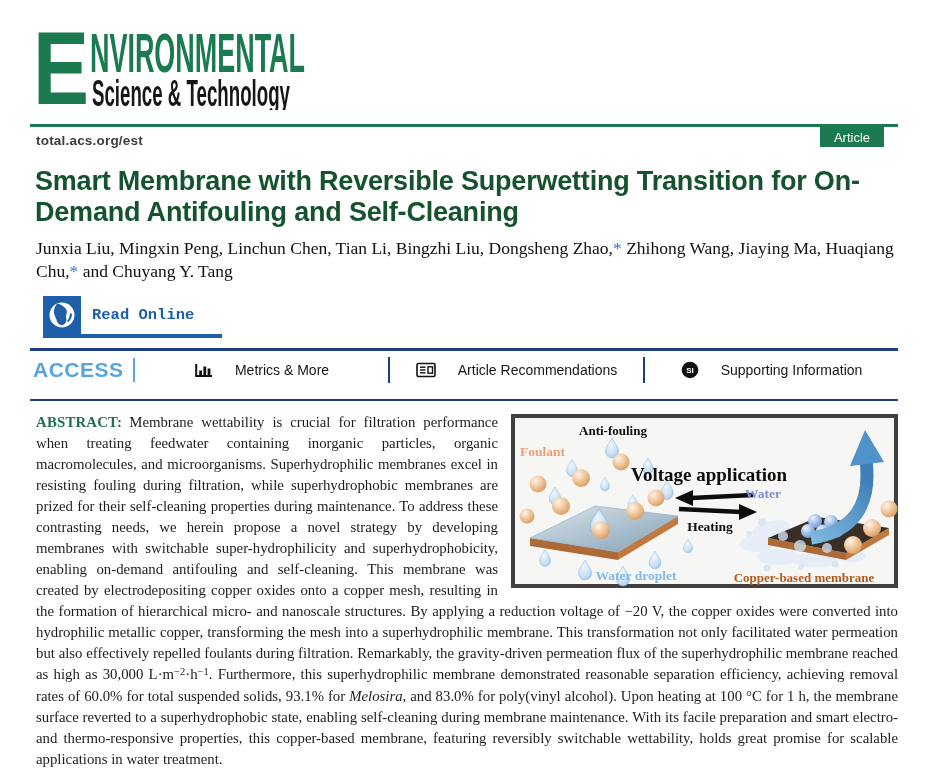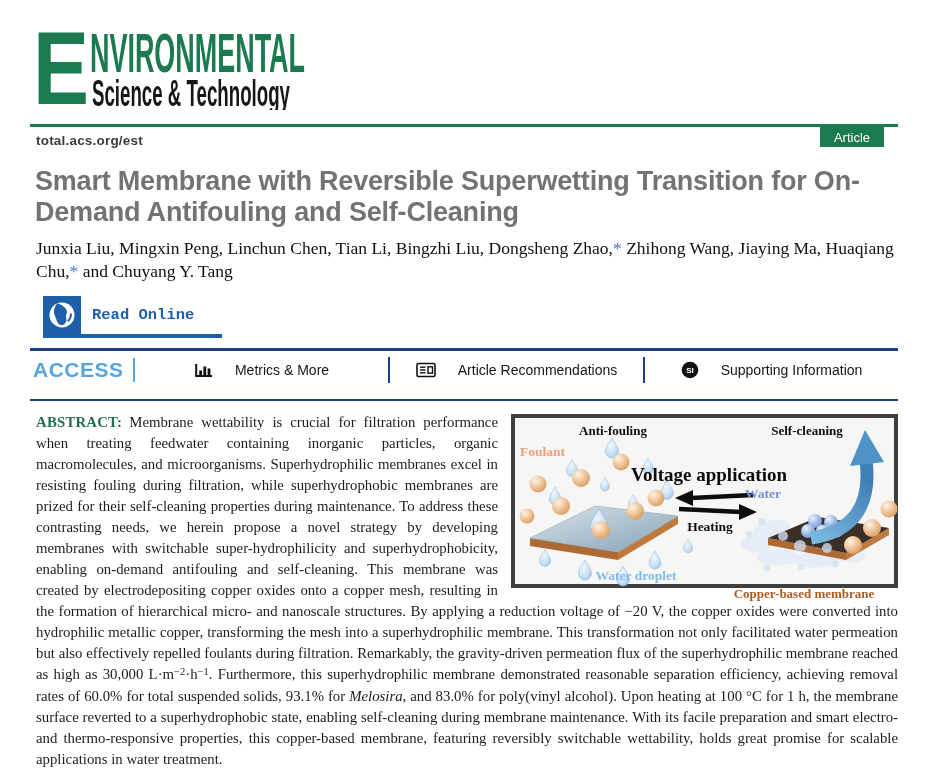--- a/index.html
+++ b/index.html
@@ -9,21 +9,21 @@
   }
   .logo-wrap{margin:16px 0 0 36px;height:94px;}
   .rule-green{position:relative;margin:14px 30px 0 30px;height:3px;background:#1b7a50;}
   .badge{
     position:absolute;right:14px;top:3px;height:20px;background:#1b7a50;color:#fff;
     font-size:13px;display:flex;align-items:center;padding:0 14px;
   }
   .site-url{margin:6px 0 0 36px;font-size:13.5px;font-weight:bold;color:#3d3d3d;letter-spacing:0.2px;}
   .title{
     margin:18px 30px 0 35px;font-size:27px;font-weight:bold;line-height:31px;
-    letter-spacing:-0.2px;color:#737373;
+    letter-spacing:-0.2px;color:#14532d;
   }
   .authors{
     margin:9px 30px 0 36px;font-family:"Liberation Serif",serif;font-size:17.5px;
     line-height:22.5px;color:#101010;
   }
   .author-star{color:#3f74c9;}
   .cite-row{margin:14px 30px 0 36px;display:flex;align-items:flex-start;height:42px;}
   .cite-box{display:flex;align-items:center;border-bottom:4px solid #f09437;width:431px;height:38px;}
   .cite-icon{width:38px;height:38px;background:#f09437;display:flex;align-items:center;justify-content:center;flex:none;}
   .cite-text{margin-left:13px;font-size:14px;color:#111;white-space:nowrap;}
@@ -51,21 +51,21 @@
   }
   .graphic svg.scene{position:absolute;left:0;top:0;}
   .g-label{position:absolute;font-family:"Liberation Serif",serif;font-weight:bold;font-size:13px;white-space:nowrap;}
   .g-anti{left:28px;top:2px;width:140px;text-align:center;color:#0d0d0d;}
   .g-self{left:216px;top:2px;width:152px;text-align:center;color:#0d0d0d;}
   .g-foulant{left:5px;top:23px;color:#eb9f78;font-size:13.5px;}
   .g-voltage{left:106px;top:46px;width:176px;text-align:center;font-size:19px;color:#0d0d0d;}
   .g-heating{left:130px;top:98px;width:130px;text-align:center;font-size:13.5px;color:#0d0d0d;}
   .g-water{left:230px;top:65px;color:#7b8ed6;font-size:13.5px;}
   .g-waterdrop{left:46px;top:147px;width:150px;text-align:center;color:#82bbe8;font-size:13.5px;}
-  .g-membrane{left:196px;top:165px;width:186px;text-align:center;color:#b05a1e;}
+  .g-membrane{left:196px;top:149px;width:186px;text-align:center;color:#b05a1e;}
 </style>
 </head>
 <body>
 
 <div class="logo-wrap">
   <svg width="272" height="94" viewBox="0 0 272 94">
     <text x="-3" y="88" font-family="Liberation Sans, sans-serif" font-weight="bold" font-size="104" fill="#1b7a50" textLength="56" lengthAdjust="spacingAndGlyphs">E</text>
     <text x="54" y="56" font-family="Liberation Sans, sans-serif" font-weight="bold" font-size="56" fill="#1b7a50" textLength="215" lengthAdjust="spacingAndGlyphs">NVIRONMENTAL</text>
     <text x="56" y="90" font-family="Liberation Sans, sans-serif" font-weight="bold" font-size="37" fill="#161616" stroke="#ffffff" stroke-width="4" style="paint-order:stroke;" textLength="198" lengthAdjust="spacingAndGlyphs">Science &amp; Technology</text>
   </svg>
@@ -237,21 +237,20 @@
       </g>
 
       <g fill="url(#sphG)">
         <circle cx="338" cy="127" r="9"></circle>
           <circle cx="357" cy="110" r="9"></circle>
           <circle cx="374" cy="91" r="8.5"></circle>
       </g>
     </svg>
 
     <div class="g-label g-anti">Anti-fouling</div>
-    <div class="g-label g-self">Self-cleaning</div>
     <div class="g-label g-foulant">Foulant</div>
     <div class="g-label g-voltage">Voltage application</div>
     <div class="g-label g-heating">Heating</div>
     <div class="g-label g-water">Water</div>
     <div class="g-label g-waterdrop">Water droplet</div>
     <div class="g-label g-membrane">Copper-based membrane</div>
   </div>
 
   <span class="abstract-label">ABSTRACT:</span><span>Membrane wettability is crucial for filtration performance when treating feedwater containing inorganic particles, organic macromolecules, and microorganisms. Superhydrophilic membranes excel in resisting fouling during filtration, while superhydrophobic membranes are prized for their self-cleaning properties during maintenance. To address these contrasting needs, we herein propose a novel strategy by developing membranes with switchable super-hydrophilicity and superhydrophobicity, enabling on-demand antifouling and self-cleaning. This membrane was created by electrodepositing copper oxides onto a copper mesh, resulting in the formation of hierarchical micro- and nanoscale structures. By applying a reduction voltage of −20 V, the copper oxides were converted into hydrophilic metallic copper, transforming the mesh into a superhydrophilic membrane. This transformation not only facilitated water permeation but also effectively repelled foulants during filtration. Remarkably, the gravity-driven permeation flux of the superhydrophilic membrane reached as high as 30,000 L·m</span><span class="sup">−2</span><span>·h</span><span class="sup">−1</span><span>. Furthermore, this superhydrophilic membrane demonstrated reasonable separation efficiency, achieving removal rates of 60.0% for total suspended solids, 93.1% for </span><span class="it">Melosira</span><span>, and 83.0% for poly(vinyl alcohol). Upon heating at 100 °C for 1 h, the membrane surface reverted to a superhydrophobic state, enabling self-cleaning during membrane maintenance. With its facile preparation and smart electro- and thermo-responsive properties, this copper-based membrane, featuring reversibly switchable wettability, holds great promise for scalable applications in water treatment.</span>
 </div>

